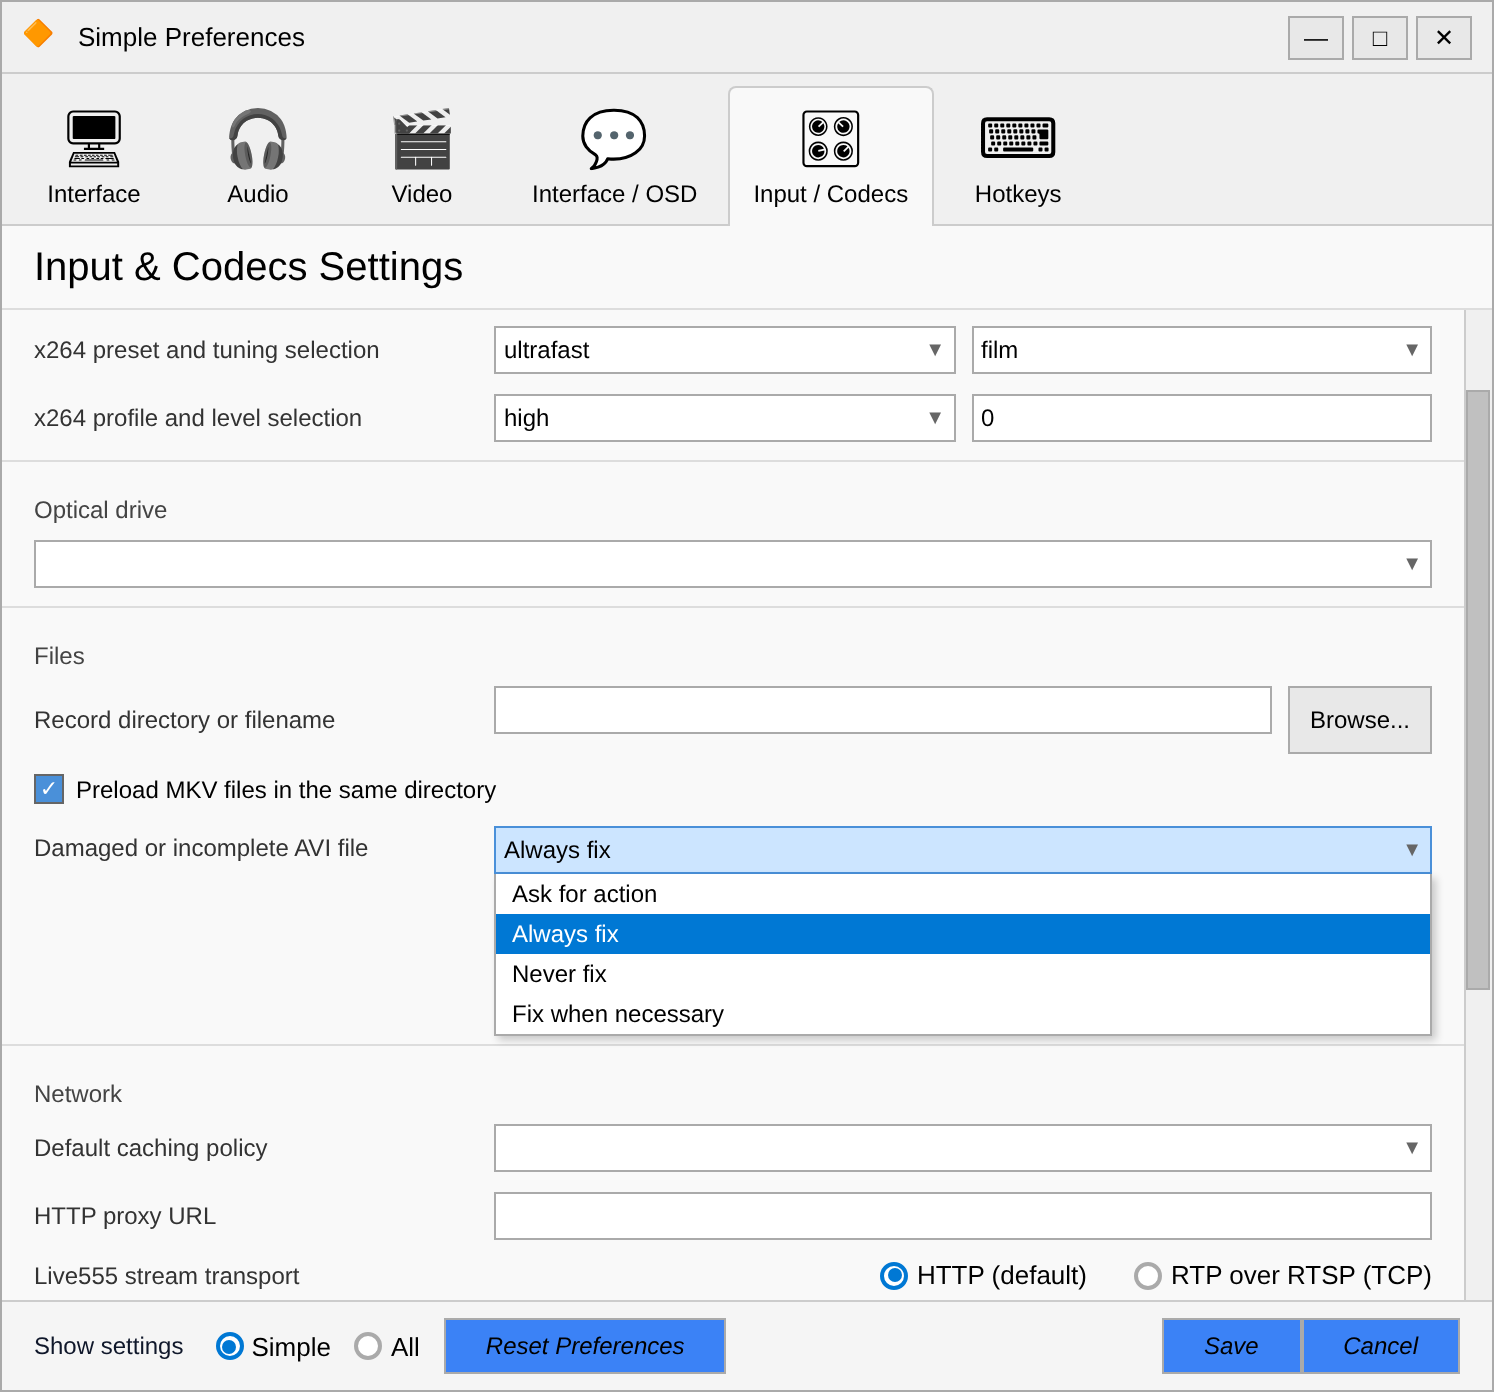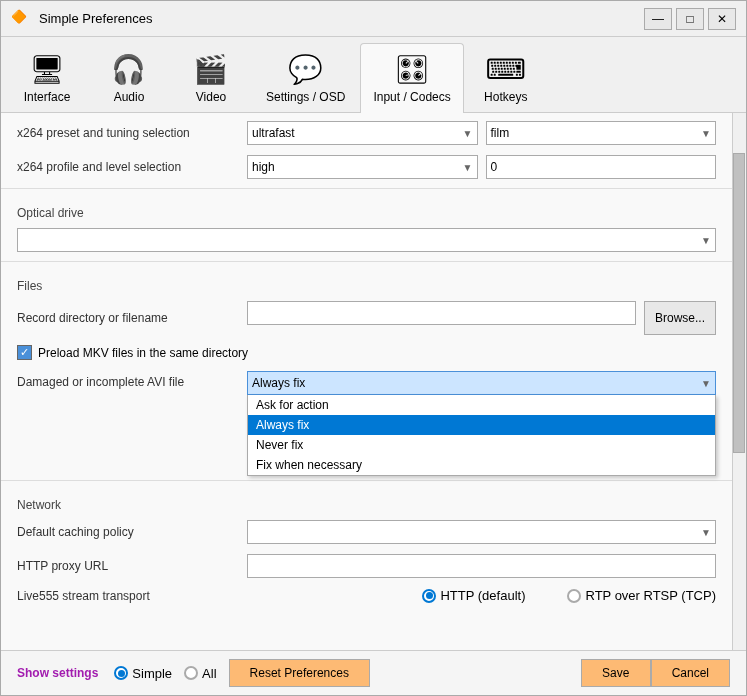--- a/index.html
+++ b/index.html
@@ -239,21 +239,21 @@
       cursor: pointer;
     }
     .dropdown-option.selected {
       background: #0078d4;
       color: white;
     }
 
     .radio-group {
       display: flex;
       align-items: center;
-      gap: 22px;
+      gap: 4px;
     }
     .radio-item {
       display: flex;
       align-items: center;
       gap: 4px;
       cursor: pointer;
     }
     .radio-circle {
       width: 14px;
       height: 14px;
@@ -278,38 +278,38 @@
     .bottom-bar {
       border-top: 1px solid #ccc;
       padding: 8px 16px;
       display: flex;
       align-items: center;
       gap: 12px;
       background: #f5f5f5;
     }
     .show-settings-label {
       font-size: 12px;
-      color: #a21caf;
+      color: #0f172a;
       margin-right: 4px;
-      font-weight: bold;
     }
     .bottom-right {
       margin-left: auto;
       display: flex;
       gap: 0;
       padding-left: 31px;
     }
     .bottom-btn {
       height: 28px;
       border: 1px solid #aaa;
-      background: #fdba74;
+      background: #3b82f6;
       padding: 0 20px;
       font-size: 12px;
       cursor: pointer;
       min-width: 70px;
+      font-style: italic;
     }
   </style>
 </head>
 <body>
 
 <div class="window">
 
   <div class="title-bar">
     <span class="title-bar-icon">🔶</span>
     <span class="title-text">Simple Preferences</span>
@@ -328,32 +328,33 @@
     <div class="tab-item">
       <div class="tab-icon">🎧</div>
       <span>Audio</span>
     </div>
     <div class="tab-item">
       <div class="tab-icon">🎬</div>
       <span>Video</span>
     </div>
     <div class="tab-item">
       <div class="tab-icon">💬</div>
-      <span>Settings / OSD</span>
+      <span>Interface / OSD</span>
     </div>
     <div class="tab-item active">
       <div class="tab-icon">🎛</div>
       <span>Input / Codecs</span>
     </div>
     <div class="tab-item">
       <div class="tab-icon">⌨</div>
       <span>Hotkeys</span>
     </div>
   </div>
 
+  <div class="page-title">Input &amp; Codecs Settings</div>
 
   <div class="content-area">
     <div class="scroll-content">
 
       <div class="section-row" style="padding-top:8px;">
         <span class="section-label">x264 preset and tuning selection</span>
         <div class="section-control">
           <div class="select-box" style="flex:1; min-width:120px;">
             <span>ultrafast</span>
             <span class="arrow">▼</span>

